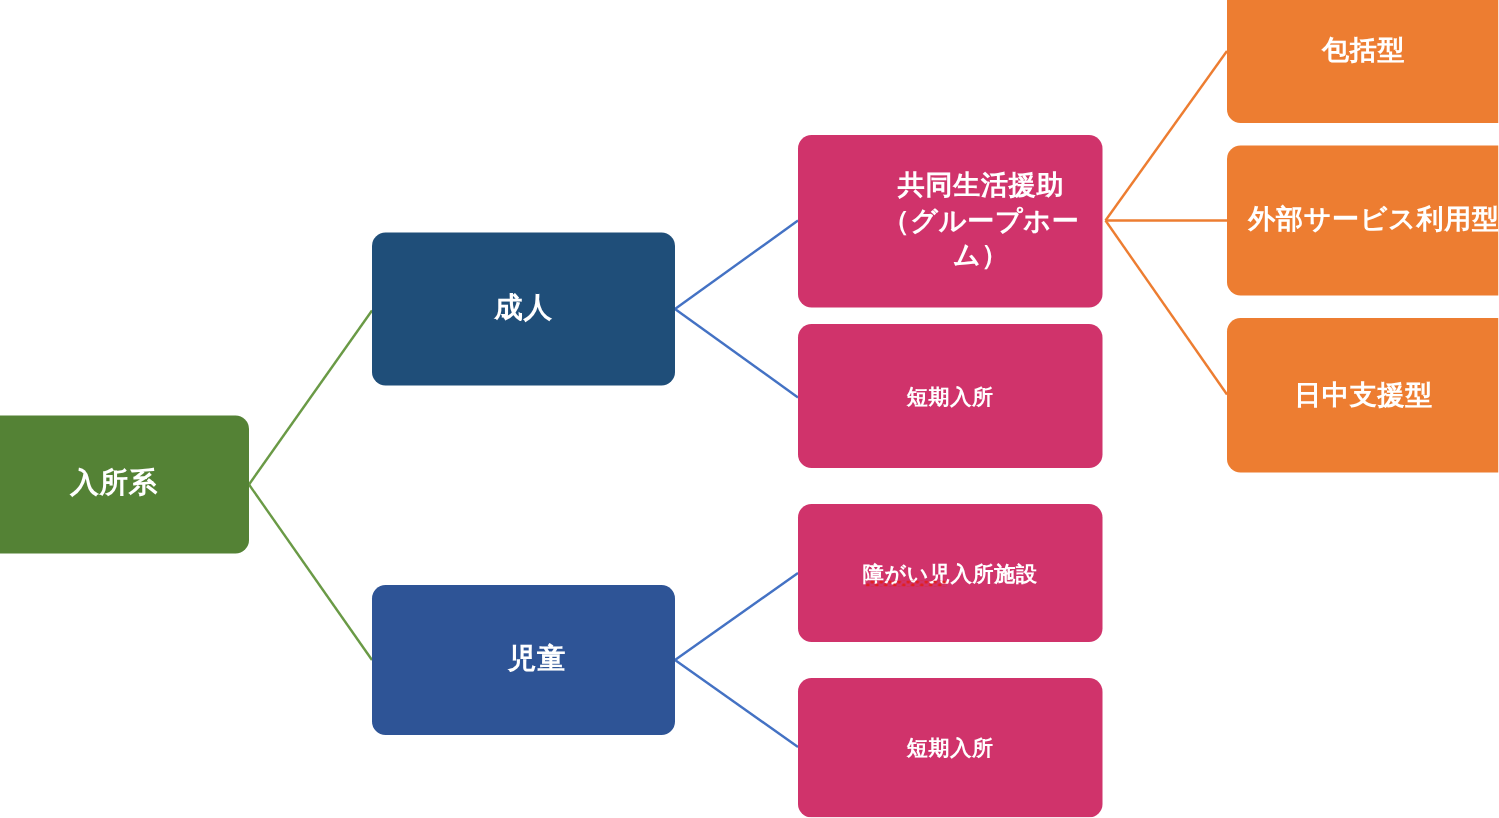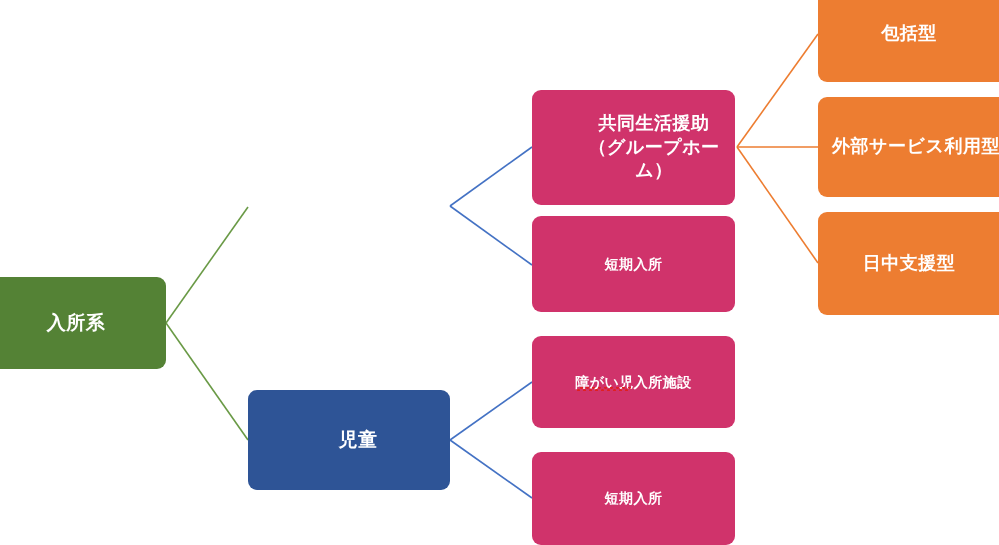--- a/index.html
+++ b/index.html
@@ -146,20 +146,23 @@
 
     <line x1="737" y1="147" x2="818" y2="34" stroke="#ED7D31" stroke-width="1.6"></line>
     <line x1="737" y1="147" x2="818" y2="147" stroke="#ED7D31" stroke-width="1.6"></line>
     <line x1="737" y1="147" x2="818" y2="263" stroke="#ED7D31" stroke-width="1.6"></line>
   </svg>
 
   <div class="node" id="node-root">
     <span class="node-label">入所系</span>
   </div>
 
+  <div class="node" id="node-adult">
+    <span class="node-label">成人</span>
+  </div>
   <div class="node" id="node-child">
     <span class="node-label">児童</span>
   </div>
 
   <div class="node node-pink" id="node-group-home">
     <span class="node-label">共同生活援助
 （グループホーム）</span>
   </div>
   <div class="node node-pink" id="node-short-stay-adult">
     <span class="node-label">短期入所</span>

